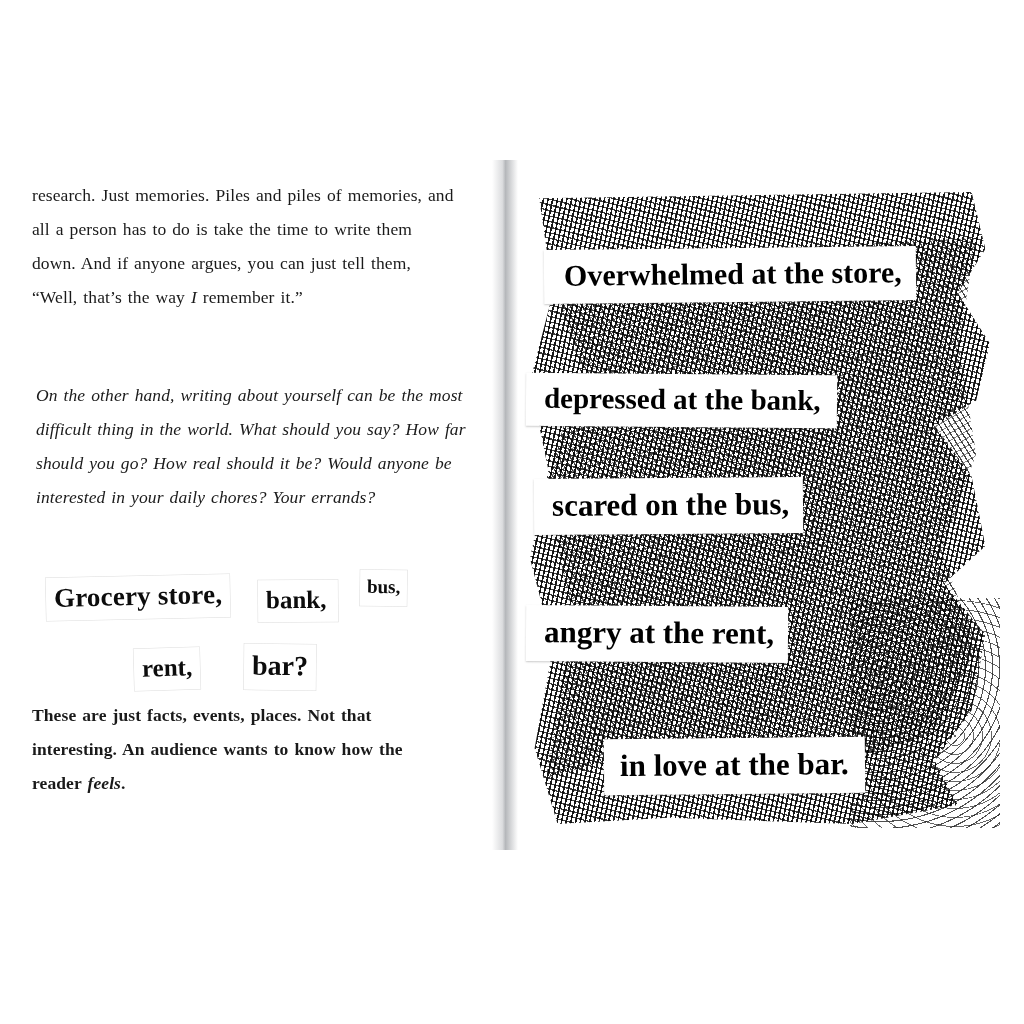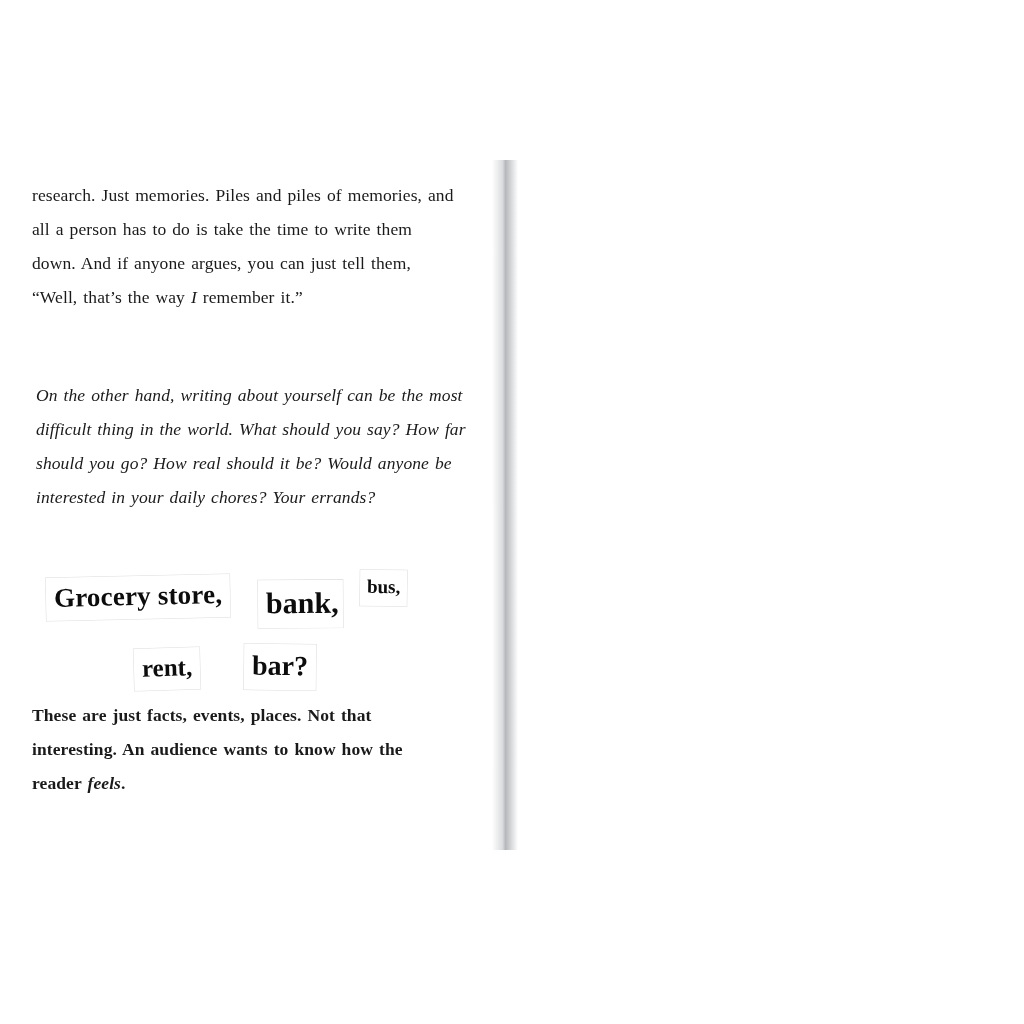--- a/index.html
+++ b/index.html
@@ -81,22 +81,22 @@
   }
   #cut-grocery {
     left: 16px; top: 398px;
     font-size: 27px;
     padding: 5px 8px 7px 8px;
     transform: rotate(-1.3deg);
     letter-spacing: 0.2px;
   }
   #cut-bank {
     left: 228px; top: 402px;
-    font-size: 30px;
-    padding: 6px 4px 8px 8px;
+    font-size: 25px;
+    padding: 6px 12px 8px 8px;
     transform: rotate(-0.5deg);
   }
   #cut-bus {
     left: 330px; top: 392px;
     font-size: 19px;
     padding: 6px 7px 8px 7px;
     transform: rotate(0.8deg);
   }
   #cut-rent {
     left: 104px; top: 470px;
@@ -231,14 +231,30 @@
 
     <div class="cutout" id="cut-bus">bus,</div>
 
     <div class="cutout" id="cut-rent">rent,</div>
 
     <div class="cutout" id="cut-bar">bar?</div>
 
     <p class="para" id="para-3">These are just facts, events, places.  Not that interesting.  An audience wants to know how the reader <span class="ital">feels</span>.</p>
   </div>
 
+  <div id="right-page">
+
+    <div id="collage-texture"></div>
+    <div id="collage-texture-2"></div>
+    <div id="collage-speckle"></div>
+
+    <div class="strip" id="strip-1">Overwhelmed at the store,</div>
+
+    <div class="strip" id="strip-2">depressed at the bank,</div>
+
+    <div class="strip" id="strip-3">scared on the bus,</div>
+
+    <div class="strip" id="strip-4">angry at the rent,</div>
+
+    <div class="strip" id="strip-5">in love at the bar.</div>
+  </div>
 
 </div>
 
 </body></html>

